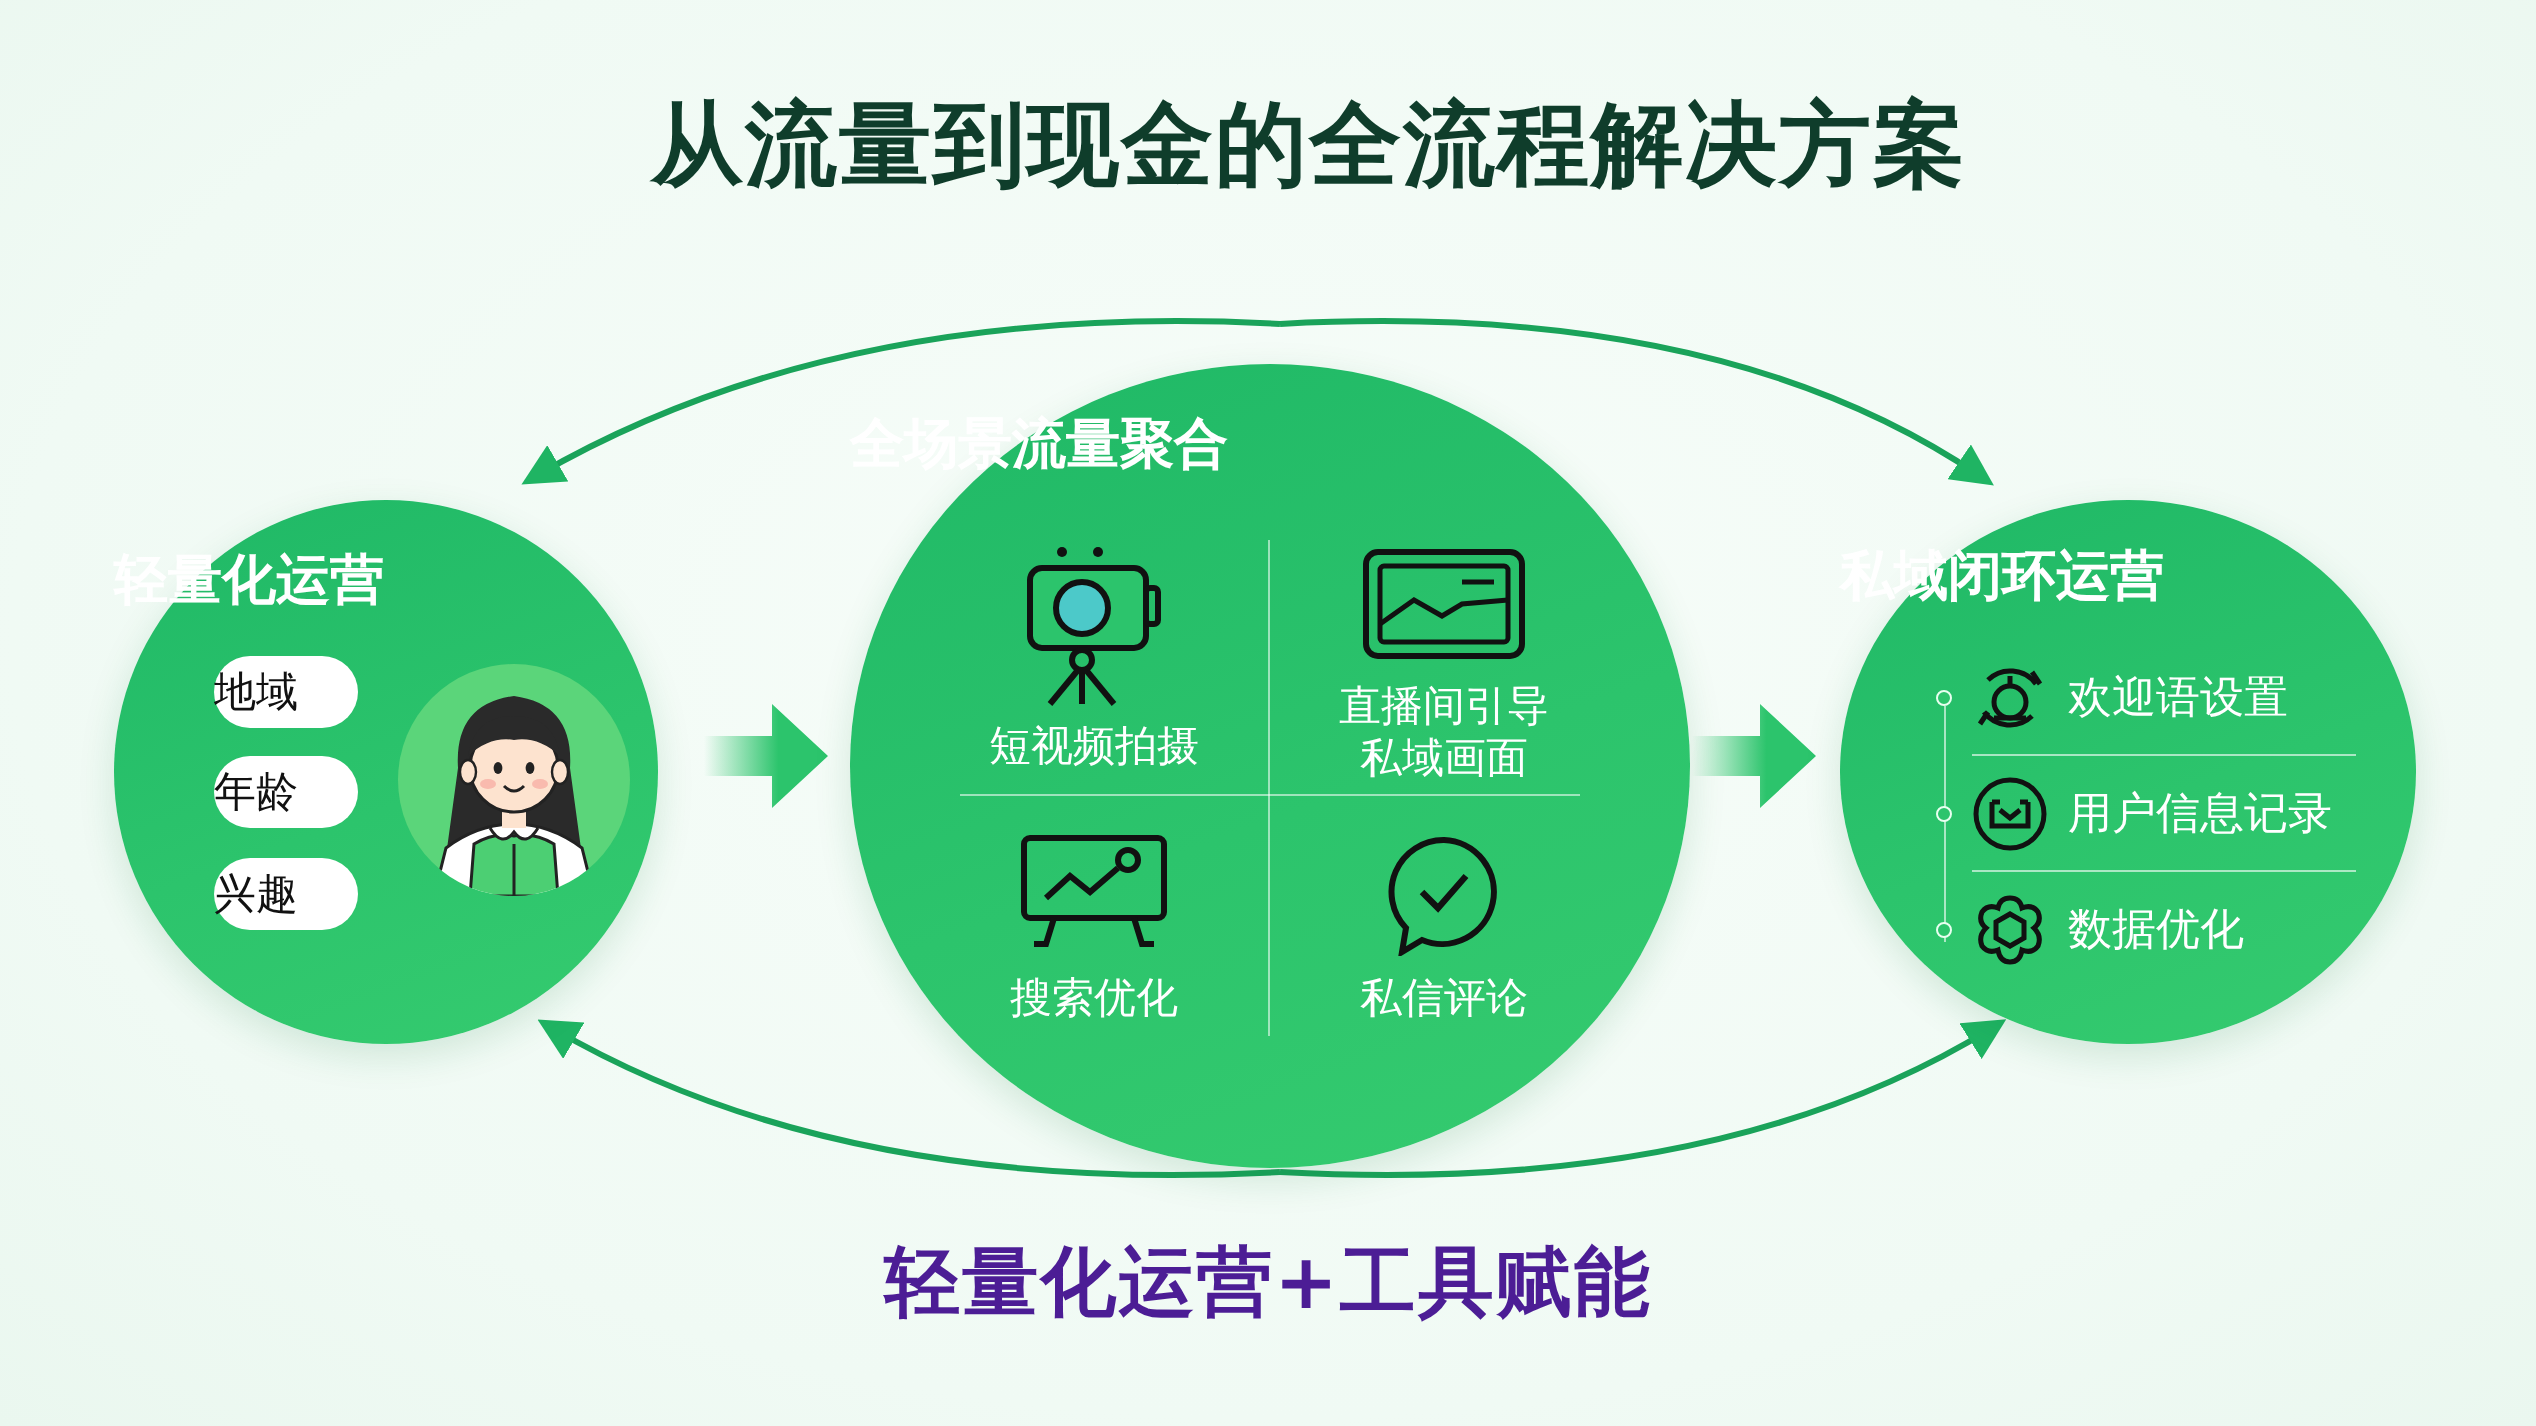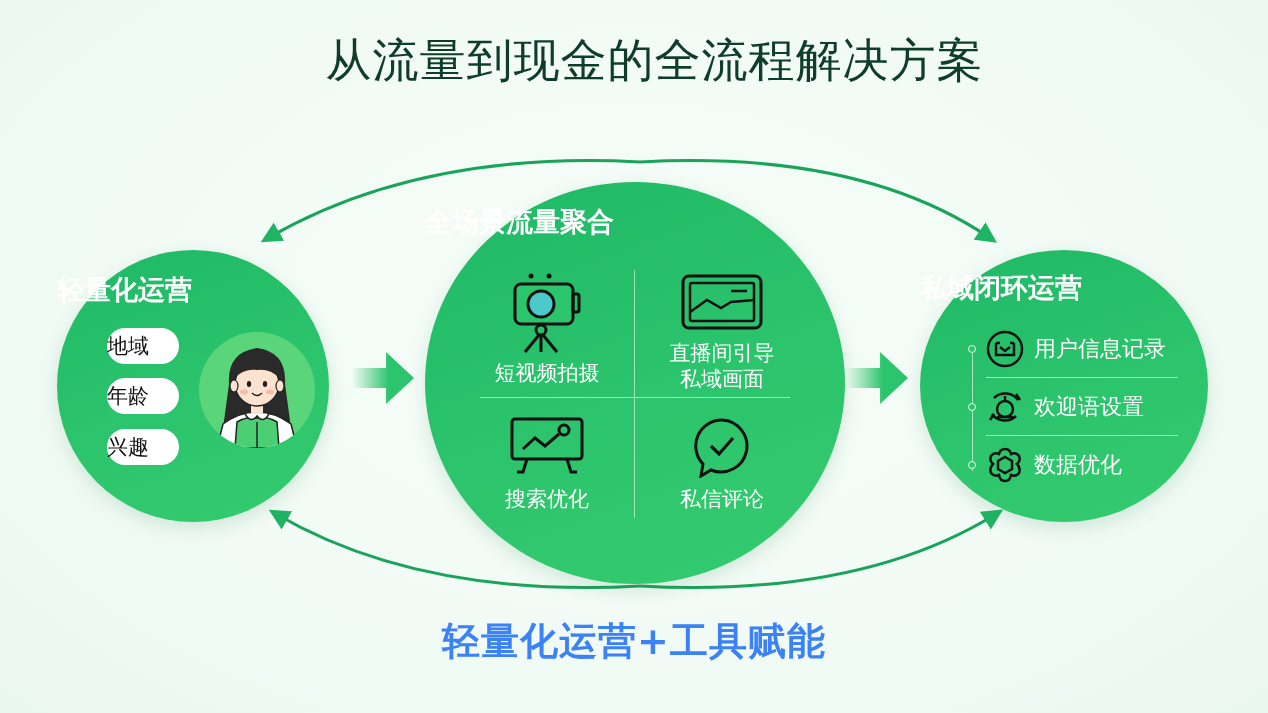--- a/index.html
+++ b/index.html
@@ -10,36 +10,36 @@
       width: 1268px;
       height: 713px;
       position: relative;
       overflow: hidden;
       background: radial-gradient(ellipse at 50% 45%, #f7fdf9 0%, #f0faf4 70%, #eaf7ef 100%);
       font-family: "DejaVu Sans", "Liberation Sans", sans-serif;
     }
     .title {
       position: absolute;
       left: 0; right: 0;
-      top: 30px;
+      top: 42px;
       text-align: center;
       font-size: 46px;
-      font-weight: normal;
+      font-weight: bold;
       color: #0f3d2b;
       letter-spacing: 1px;
       padding-left: 41px;
     }
     .footer-title {
       position: absolute;
       left: 0; right: 0;
       top: 616px;
       text-align: center;
       font-size: 38px;
       font-weight: bold;
-      color: #3b82f6;
+      color: #4c1d95;
       letter-spacing: 1px;
     }
     svg.arcs {
       position: absolute;
       left: 0; top: 0;
       width: 1268px;
       height: 713px;
     }
     .circle {
       position: absolute;
@@ -283,52 +283,52 @@
       <stop offset="0.6" stop-color="#2cc46c" stop-opacity="1"></stop>
     </linearGradient>
   </defs>
   <path d="M0,18 L34,18 L34,2 L62,28 L34,54 L34,38 L0,38 Z" fill="url(#fa2)"></path>
 </svg>
 
 <div class="circle right-circle">
   <div class="circle-title">私域闭环运营</div>
   <div class="right-list">
     <div class="rail"></div>
-
-    <div class="right-item">
-      <span class="dot"></span>
-      <svg class="icon" viewBox="0 0 38 38">
-        <circle cx="19" cy="19" r="17" fill="none" stroke="#111" stroke-width="2.5"></circle>
-        <path d="M10,13 L10,25 L28,25 L28,13" fill="none" stroke="#111" stroke-width="2.5"></path>
-        <polyline points="14,17 19,21 24,17" fill="none" stroke="#111" stroke-width="2.5"></polyline>
-        <line x1="10" y1="13" x2="14" y2="13" stroke="#111" stroke-width="2.5"></line>
-        <line x1="24" y1="13" x2="28" y2="13" stroke="#111" stroke-width="2.5"></line>
-      </svg>
-      <span class="label">用户信息记录</span>
-      <span class="sep"></span>
-    </div>
 
     <div class="right-item">
       <span class="dot"></span>
       <svg class="icon" viewBox="0 0 38 38">
         <path d="M8,10 A16,16 0 0 1 32,12" fill="none" stroke="#111" stroke-width="2.5"></path>
         <path d="M30,28 A16,16 0 0 1 6,26" fill="none" stroke="#111" stroke-width="2.5"></path>
         <line x1="30" y1="6" x2="34" y2="12" stroke="#111" stroke-width="2.5"></line>
         <line x1="4" y1="32" x2="8" y2="26" stroke="#111" stroke-width="2.5"></line>
         <circle cx="19" cy="21" r="8" fill="none" stroke="#111" stroke-width="2.5"></circle>
         <line x1="19" y1="8" x2="19" y2="13" stroke="#111" stroke-width="2.5"></line>
         <line x1="11" y1="29" x2="27" y2="29" stroke="#111" stroke-width="2.5"></line>
       </svg>
       <span class="label">欢迎语设置</span>
       <span class="sep"></span>
     </div>
 
     <div class="right-item">
       <span class="dot"></span>
       <svg class="icon" viewBox="0 0 38 38">
+        <circle cx="19" cy="19" r="17" fill="none" stroke="#111" stroke-width="2.5"></circle>
+        <path d="M10,13 L10,25 L28,25 L28,13" fill="none" stroke="#111" stroke-width="2.5"></path>
+        <polyline points="14,17 19,21 24,17" fill="none" stroke="#111" stroke-width="2.5"></polyline>
+        <line x1="10" y1="13" x2="14" y2="13" stroke="#111" stroke-width="2.5"></line>
+        <line x1="24" y1="13" x2="28" y2="13" stroke="#111" stroke-width="2.5"></line>
+      </svg>
+      <span class="label">用户信息记录</span>
+      <span class="sep"></span>
+    </div>
+
+    <div class="right-item">
+      <span class="dot"></span>
+      <svg class="icon" viewBox="0 0 38 38">
         <path d="M19,3 Q24,3 25,8 Q30,6 33,10 Q35,15 31,18 Q35,22 33,27 Q30,31 25,29 Q24,35 19,35 Q14,35 13,29 Q8,31 5,27 Q3,22 7,18 Q3,15 5,10 Q8,6 13,8 Q14,3 19,3 Z" fill="none" stroke="#111" stroke-width="2.5"></path>
         <polygon points="19,11 26,15 26,23 19,27 12,23 12,15" fill="none" stroke="#111" stroke-width="2.5"></polygon>
       </svg>
       <span class="label">数据优化</span>
     </div>
   </div>
 </div>
 
 <div class="footer-title">轻量化运营+工具赋能</div>
 

